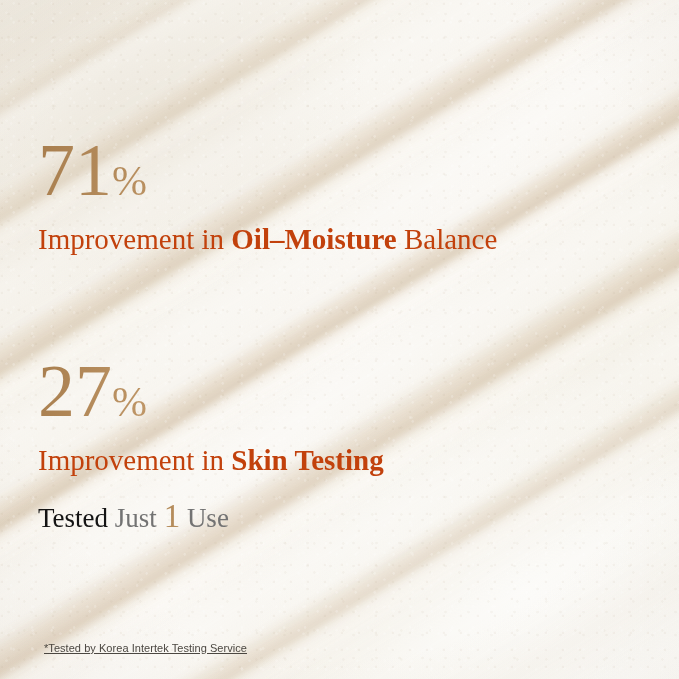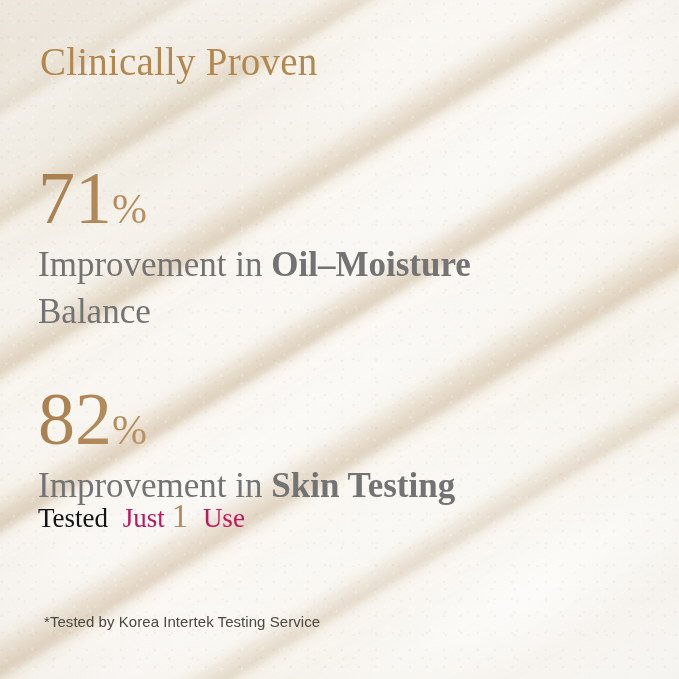--- a/index.html
+++ b/index.html
@@ -118,57 +118,57 @@
 
   .stat-number {
     line-height: .92;
     color: #b98f5e;
     background: linear-gradient(100deg, #a87e4e 0%, #c79f70 45%, #b2864f 78%, #c9a274 100%);
     -webkit-background-clip: text;
     background-clip: text;
     -webkit-text-fill-color: transparent;
     white-space: nowrap;
     font-size: 74px;
-    margin-top: 28px;
   }
   .stat-number .pct {
     font-size: 42px;
     letter-spacing: -.5px;
   }
 
   .stat-caption {
-    margin-top: 10px;
-    font-size: 35px;
+    margin-top: 16px;
+    font-size: 29px;
     line-height: 1.33;
-    color: #737373;
+    color: #c2410c;
     max-width: 470px;
   }
   .stat-caption .em { font-weight: 700; }
 
   .afterline {
     position: absolute;
     left: 38px;
     top: 497px;
     font-size: 27px;
     line-height: 1.2;
     color: #141414;
     white-space: nowrap;
   }
-  .afterline .gold { color: #be185d; margin-left: 8px; }
+  .afterline .gold { color: #737373; }
   .afterline .one  { color: #b58c5b; font-size: 33px; }
 
   .footnote {
     position: absolute;
     left: 44px;
-    top: 610px;
+    top: 640px;
     font-family: "Liberation Sans", sans-serif;
-    font-size: 15px;
+    font-size: 11px;
     line-height: 1.55;
     color: #4b4741;
     letter-spacing: .05px;
+    text-decoration: underline;
   }
 </style>
 </head>
 <body>
 
 <div id="canvas">
 
   <div class="bg-base"></div>
   <div class="bands">
     <div class="band b6"></div>
@@ -177,29 +177,28 @@
     <div class="band b3"></div>
     <div class="band b4"></div>
     <div class="band b5"></div>
   </div>
   <div class="ridges"></div>
   <div class="grain"></div>
   <div class="vignette"></div>
 
   <div class="content">
 
-    <div class="headline">Clinically Proven</div>
 
     <div class="stat-block first">
       <div class="stat-number"><span>71</span><span class="pct">%</span></div>
       <div class="stat-caption"><span>Improvement in </span><span class="em">Oil–Moisture</span><span> Balance</span></div>
     </div>
 
     <div class="stat-block second">
-      <div class="stat-number"><span>82</span><span class="pct">%</span></div>
+      <div class="stat-number"><span>27</span><span class="pct">%</span></div>
       <div class="stat-caption"><span>Improvement in </span><span class="em">Skin Testing</span><span></span></div>
     </div>
 
     <div class="afterline"><span>Tested </span><span class="gold">Just </span><span class="one">1</span><span class="gold"> Use</span></div>
 
     <div class="footnote">
       <div>*Tested by Korea Intertek Testing Service</div>
     </div>
 
   </div>

